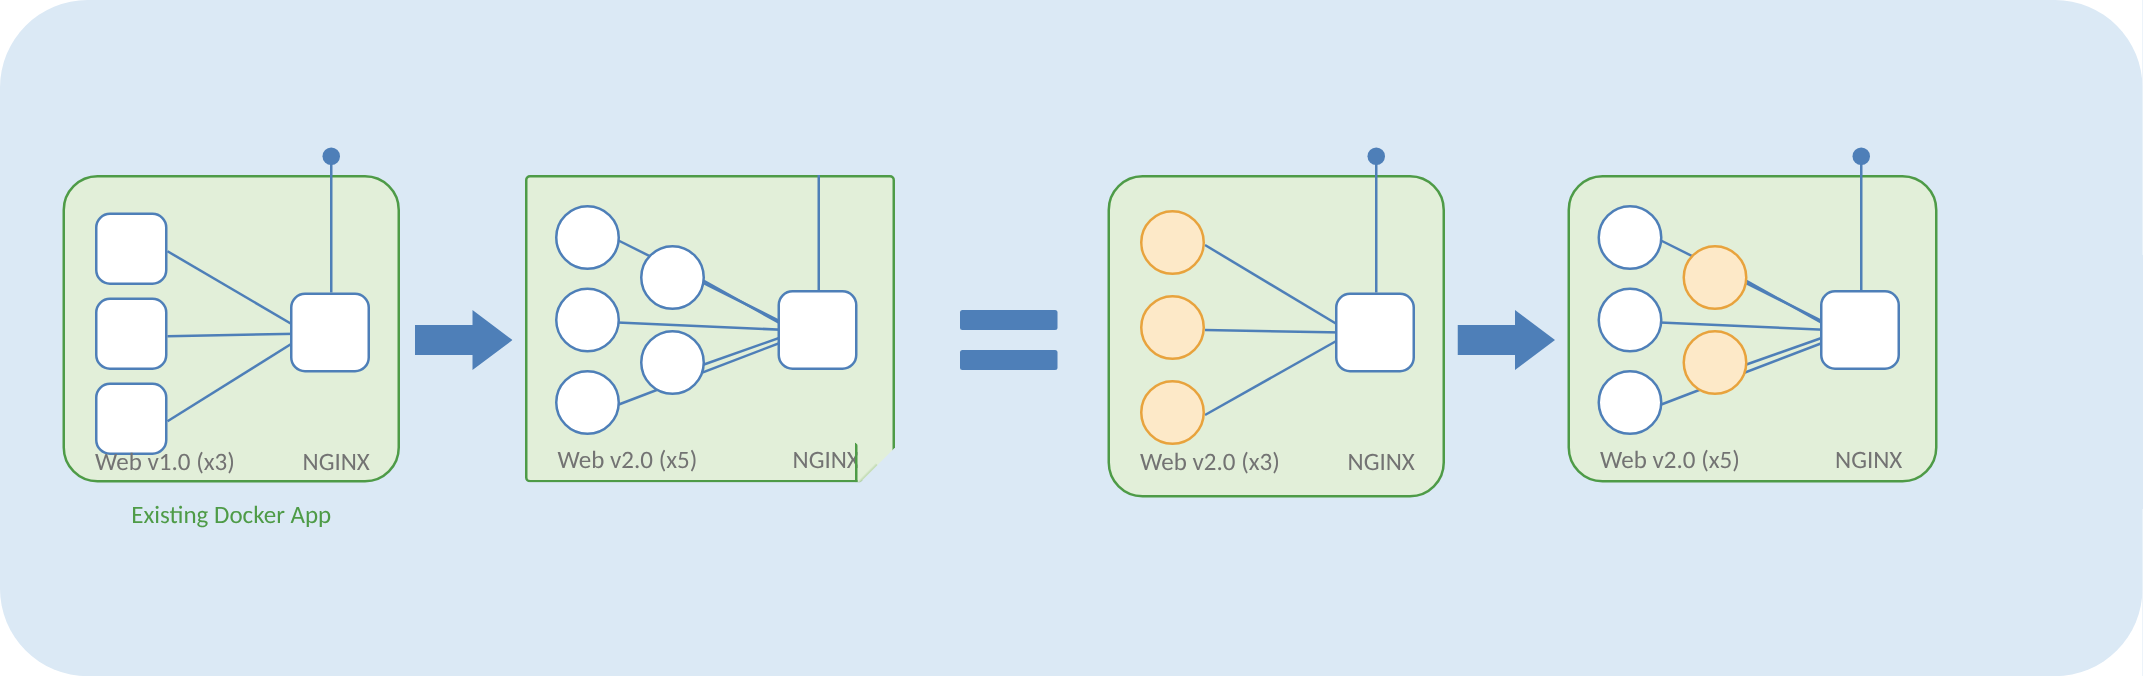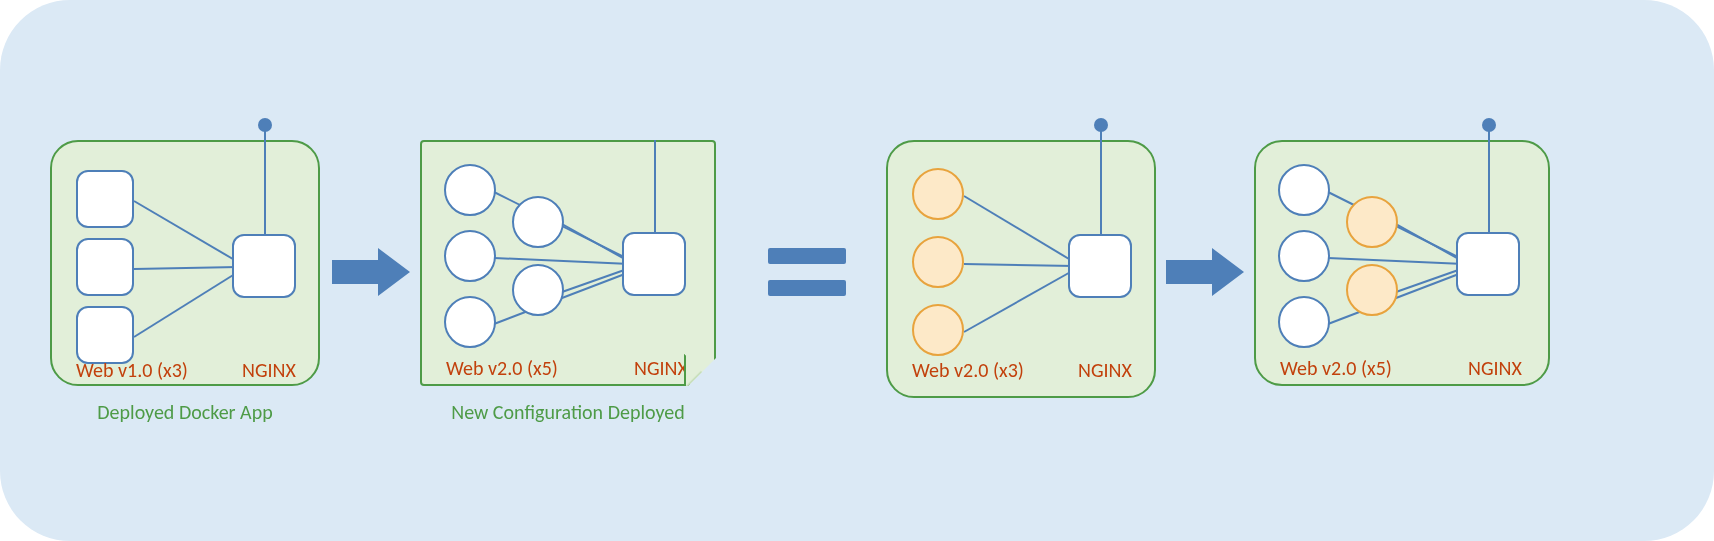--- a/index.html
+++ b/index.html
@@ -67,21 +67,21 @@
   .big-rbox {
     position: absolute;
     background: #ffffff;
     border: 2px solid #4e7fb8;
     border-radius: 12px;
     width: 64px;
     height: 64px;
   }
   .label {
     position: absolute;
-    color: #c2410c;
+    color: #737373;
     font-size: 20px;
     white-space: nowrap;
   }
   .caption {
     position: absolute;
     color: #4e9b47;
     font-size: 20px;
     text-align: center;
     line-height: 1.2;
   }
@@ -136,21 +136,21 @@
     </svg>
     <div class="rbox" style="left:24px; top:28px;"></div>
     <div class="rbox" style="left:24px; top:96px;"></div>
     <div class="rbox" style="left:24px; top:164px;"></div>
     <div class="big-rbox" style="left:180px; top:92px;"></div>
     <div class="antenna-line" style="left:212px; top:-16px; height:108px;"></div>
     <div class="antenna-dot" style="left:206px; top:-24px;"></div>
     <div class="label" style="left:24px; top:216px;">Web v1.0 (x3)</div>
     <div class="label" style="left:190px; top:216px;">NGINX</div>
   </div>
-  <div class="caption" style="left:50px; top:400px; width:270px;">Deployed Docker App</div>
+  <div class="caption" style="left:50px; top:400px; width:270px;">Existing Docker App</div>
 
   <div class="arrow" style="left:332px; top:248px;">
     <svg viewBox="0 0 78 48">
         <polygon points="0,12 46,12 46,0 78,24 46,48 46,36 0,36" fill="#4e7fb8"></polygon>
       </svg>
   </div>
 
   <div class="panel-doc" style="left:420px; top:140px; width:296px; height:246px;">
     <svg class="conn-svg" width="296" height="246">
       <line x1="72" y1="50" x2="208" y2="118" stroke="#4e7fb8" stroke-width="2"></line>
@@ -163,21 +163,20 @@
     <div class="circ" style="left:90px; top:54px;"></div>
     <div class="circ" style="left:22px; top:88px;"></div>
     <div class="circ" style="left:90px; top:122px;"></div>
     <div class="circ" style="left:22px; top:154px;"></div>
     <div class="big-rbox" style="left:200px; top:90px;"></div>
     <div class="antenna-line" style="left:232px; top:-16px; height:106px;"></div>
     <div class="antenna-dot" style="left:226px; top:-24px;"></div>
     <div class="label" style="left:24px; top:214px;">Web v2.0 (x5)</div>
     <div class="label" style="left:212px; top:214px;">NGINX</div>
   </div>
-  <div class="caption" style="left:420px; top:400px; width:296px;">New Configuration Deployed</div>
 
   <div class="equals" style="left:768px; top:242px;">
     <div class="bar" style="top:6px;"></div>
     <div class="bar" style="top:38px;"></div>
   </div>
 
   <div class="panel" style="left:886px; top:140px; width:270px; height:258px;">
     <svg class="conn-svg" width="270" height="246">
       <line x1="76" y1="54" x2="186" y2="120" stroke="#4e7fb8" stroke-width="2"></line>
       <line x1="76" y1="122" x2="186" y2="124" stroke="#4e7fb8" stroke-width="2"></line>

